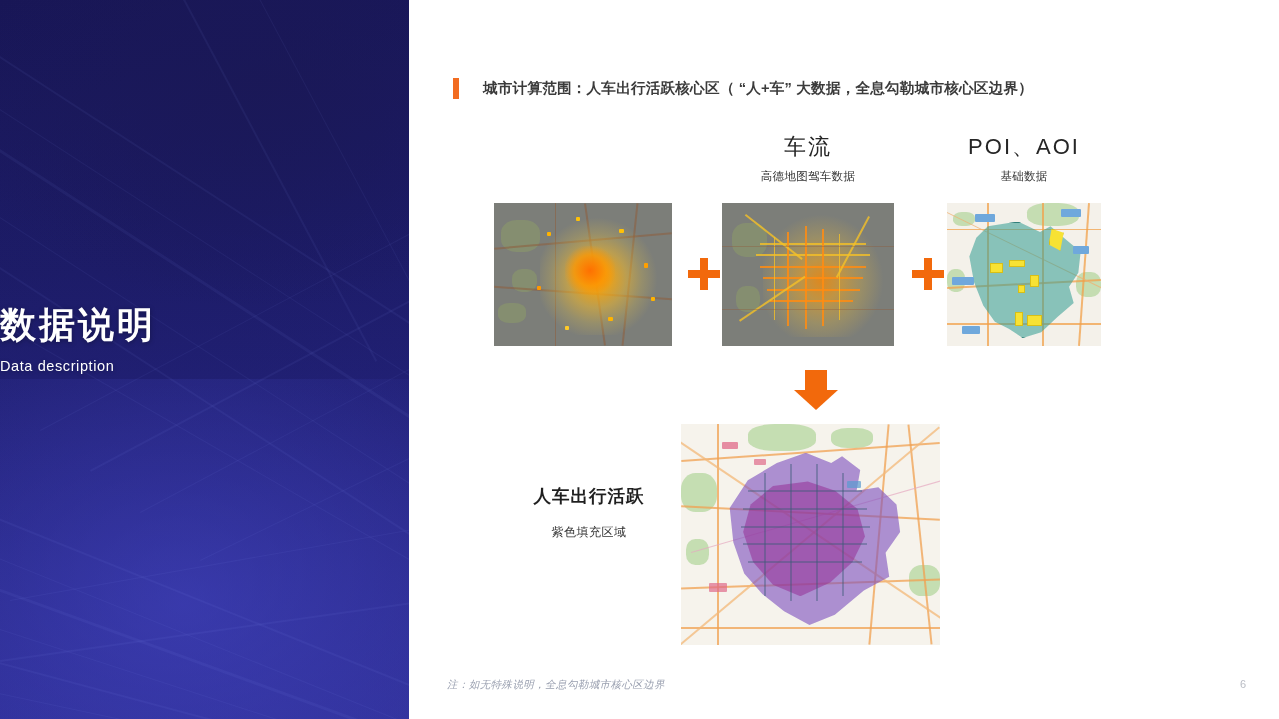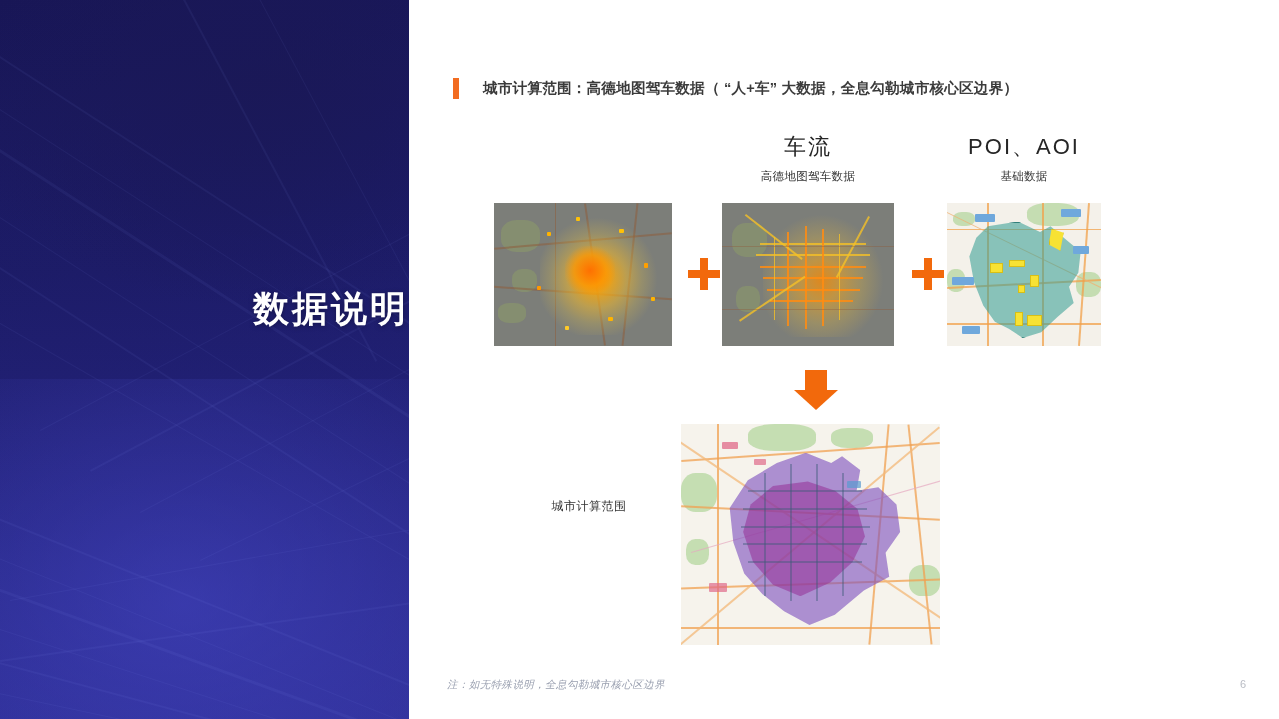--- a/index.html
+++ b/index.html
@@ -22,21 +22,21 @@
   .sb-tex{position:absolute;inset:0;opacity:.5;}
   .sb-tex span{position:absolute;display:block;background:rgba(150,160,255,.13);transform-origin:0 0;}
   .sb-glow{
     position:absolute;left:-120px;bottom:-220px;width:760px;height:560px;
     background:radial-gradient(ellipse at 40% 40%, rgba(70,72,200,.55), rgba(40,40,150,0) 68%);
   }
   .sb-glow2{
     position:absolute;left:-60px;top:-150px;width:640px;height:460px;
     background:radial-gradient(ellipse at 50% 50%, rgba(26,24,86,.85), rgba(26,24,86,0) 70%);
   }
-  .sb-title-wrap{position:absolute;left:0;top:288px;width:409px;text-align:right;}
+  .sb-title-wrap{position:absolute;left:0;top:304px;width:409px;text-align:left;}
   .sb-title{
     color:#ffffff;font-size:36px;font-weight:700;letter-spacing:3px;line-height:1.15;
     text-shadow:0 1px 5px rgba(0,0,0,.35);
   }
   .sb-sub{
     color:#ffffff;font-size:14.5px;font-weight:400;letter-spacing:.6px;margin-top:13px;
     text-shadow:0 1px 4px rgba(0,0,0,.3);
   }
 
   
@@ -162,26 +162,27 @@
       <span style="left:-100px;top:672px;width:760px;height:1px;transform:rotate(12deg);"></span>
       <span style="left:40px;top:430px;width:500px;height:1px;transform:rotate(-28deg);"></span>
       <span style="left:90px;top:470px;width:480px;height:2px;transform:rotate(-28deg);"></span>
       <span style="left:140px;top:512px;width:440px;height:1px;transform:rotate(-28deg);"></span>
       <span style="left:200px;top:560px;width:400px;height:1px;transform:rotate(-26deg);"></span>
       <span style="left:10px;top:600px;width:420px;height:1px;transform:rotate(-10deg);"></span>
       <span style="left:0px;top:660px;width:430px;height:2px;transform:rotate(-8deg);"></span>
     </div>
     <div class="sb-title-wrap">
       <div class="sb-title">数据说明</div>
+      <div class="sb-sub">Data description</div>
     </div>
   </div>
 
   <div class="headline">
     <span class="bar"></span>
-    <span class="txt">城市计算范围：高德地图驾车数据（ “人+车” 大数据，全息勾勒城市核心区边界）</span>
+    <span class="txt">城市计算范围：人车出行活跃核心区（ “人+车” 大数据，全息勾勒城市核心区边界）</span>
   </div>
 
   <div class="col" id="col2">
     <div class="big">车流</div>
     <div class="small">高德地图驾车数据</div>
   </div>
   <div class="col" id="col3">
     <div class="big">POI、AOI</div>
     <div class="small">基础数据</div>
   </div>
@@ -263,21 +264,22 @@
   <div class="plus" id="plus2">
     <i class="h"></i>
       <i class="v"></i>
   </div>
   <div class="arrow">
     <span class="stem"></span>
       <span class="head"></span>
   </div>
 
   <div class="result-label">
-    <div class="rl-small">城市计算范围</div>
+    <div class="rl-big">人车出行活跃</div>
+    <div class="rl-small">紫色填充区域</div>
   </div>
 
   <div class="thumb" id="map4">
     <div class="mgreen lt" style="left:26%;top:0%;width:26%;height:12%;"></div>
     <div class="mgreen lt" style="left:0%;top:22%;width:14%;height:18%;"></div>
     <div class="mgreen lt" style="left:58%;top:2%;width:16%;height:9%;"></div>
     <div class="mgreen lt" style="left:2%;top:52%;width:9%;height:12%;"></div>
     <div class="mgreen lt" style="left:88%;top:64%;width:12%;height:14%;"></div>
     <div class="mroad" style="left:0;top:12%;width:100%;height:2px;background:#f0a050;transform:rotate(-4deg);"></div>
     <div class="mroad" style="left:0;top:40%;width:100%;height:2px;background:#f0a050;transform:rotate(3deg);"></div>

